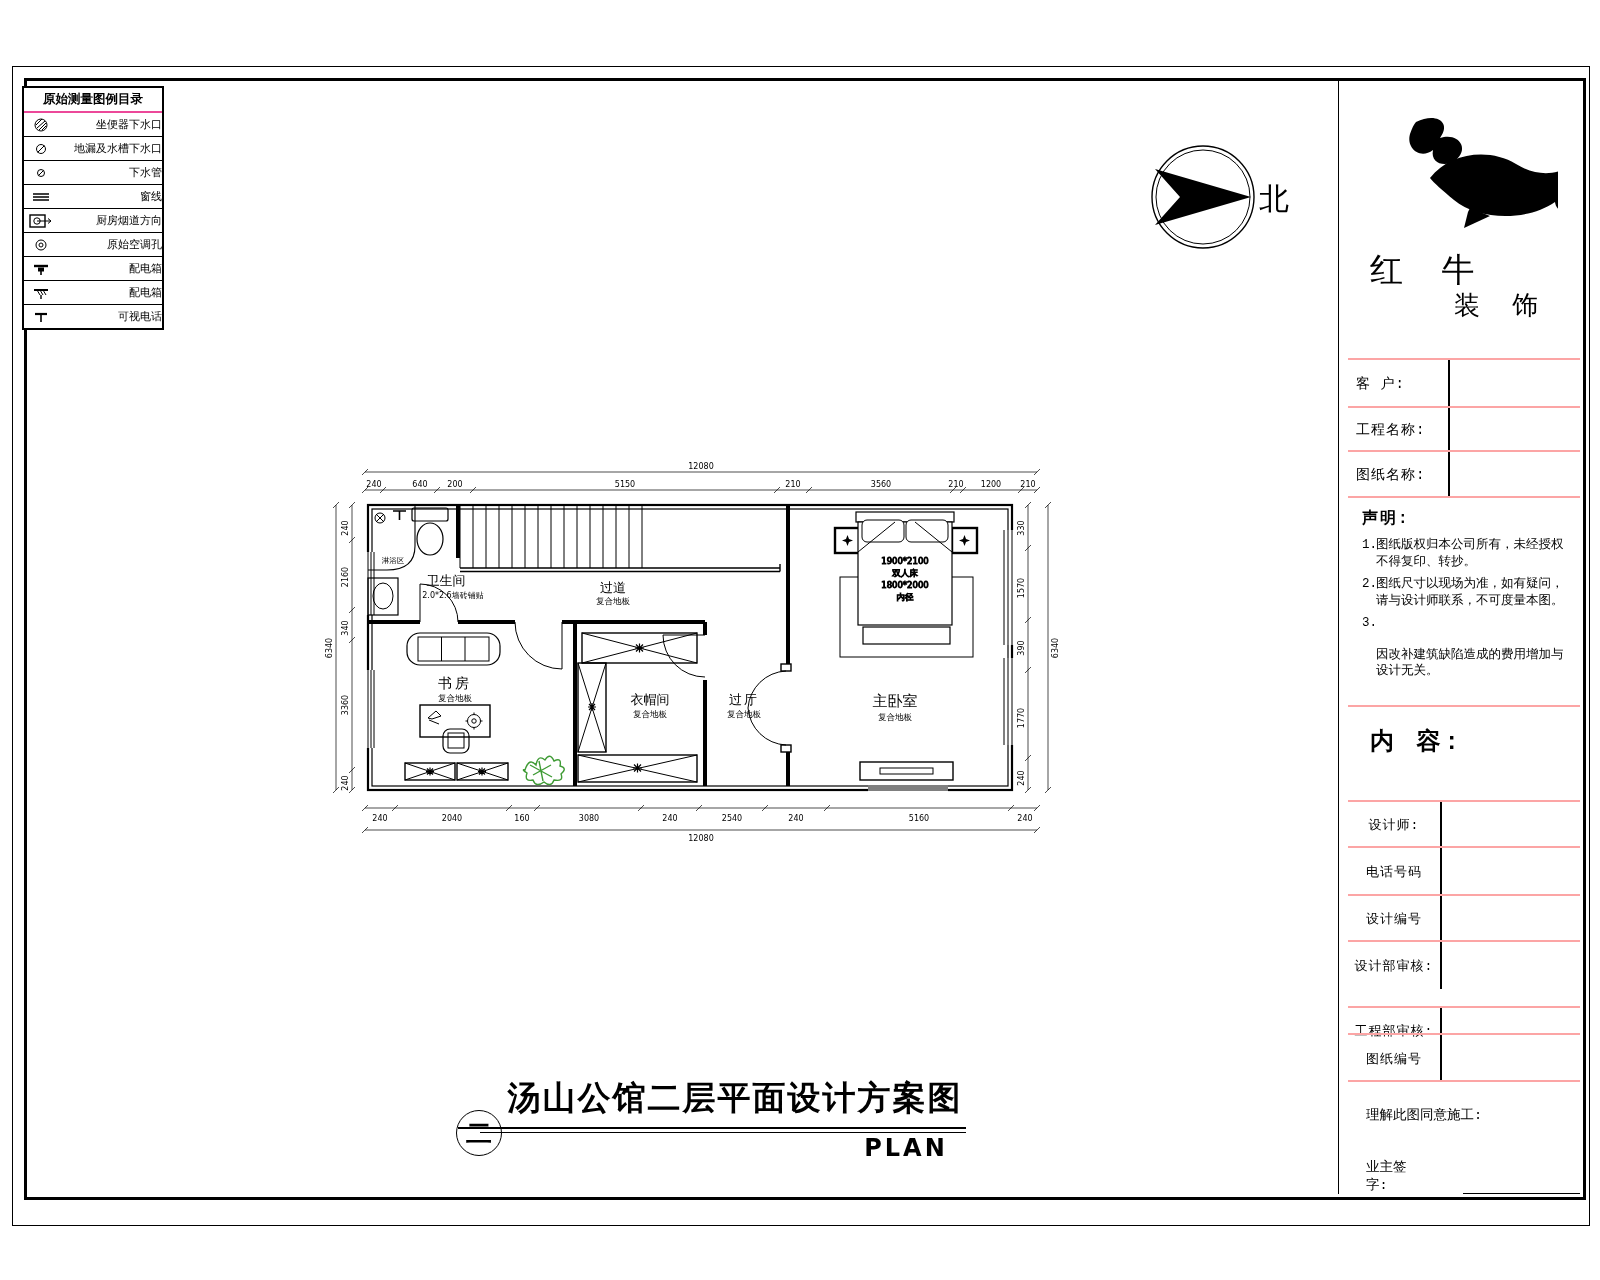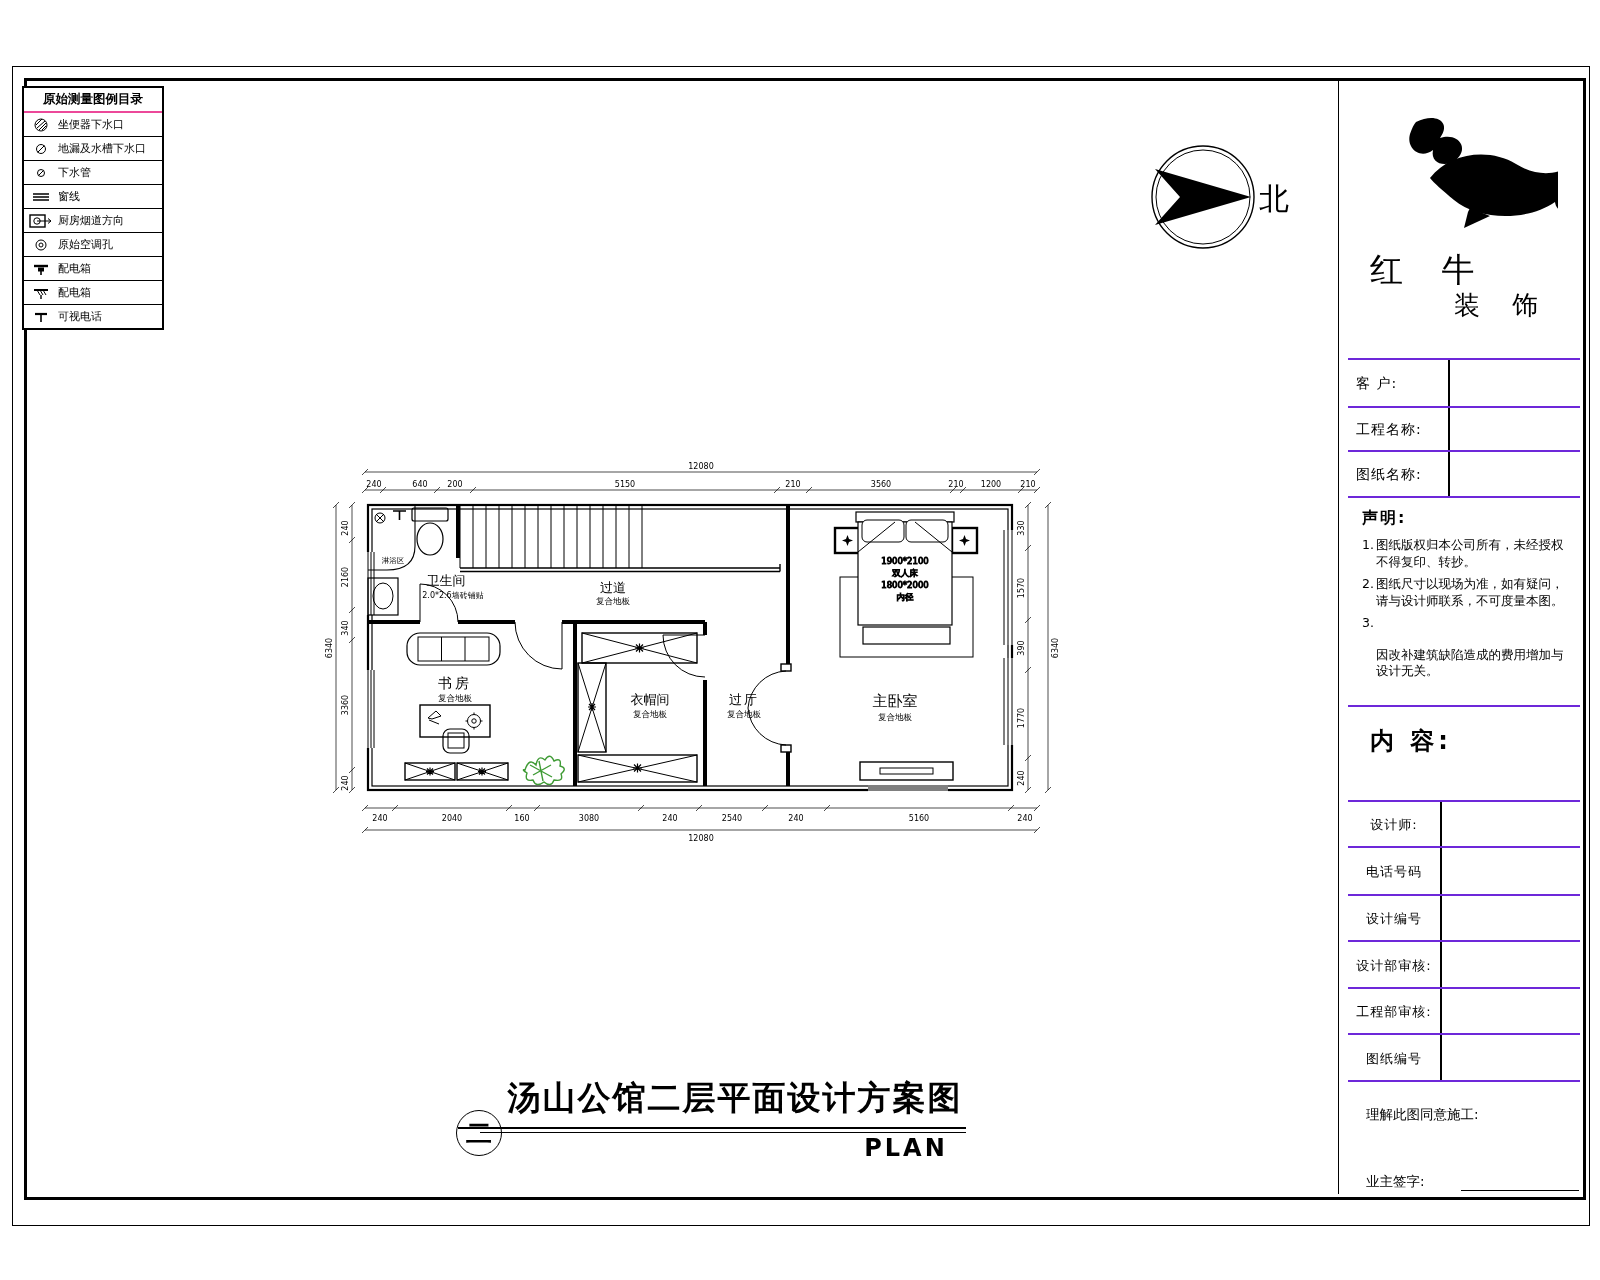--- a/index.html
+++ b/index.html
@@ -6,22 +6,22 @@
   #sheet{position:relative;width:1600px;height:1280px;background:#fff;overflow:hidden;
          font-family:"DejaVu Sans",sans-serif;color:#000;}
   .abs{position:absolute;}
   svg{display:block;}
   svg text{font-family:"DejaVu Sans",sans-serif;fill:#000;}
   .legend{left:22px;top:86px;width:138px;background:#fff;border:2px solid #000;font-size:11px;}
   .legend .lt{border-bottom:2px solid #ec4899;font-weight:bold;font-size:12.5px;text-align:center;padding:3px 0;}
   .legend .lr{display:flex;align-items:center;border-bottom:1px solid #000;height:23px;}
   .legend .lr:last-child{border-bottom:none;}
   .legend .lic{width:34px;display:flex;justify-content:center;}
-  .legend .lbl{flex:1;text-align:left;letter-spacing:0px;}
-  .tb-row{position:absolute;left:0;width:100%;border-top:2px solid #6d28d9;display:flex;}
+  .legend .lbl{flex:1;text-align:right;letter-spacing:0px;}
+  .tb-row{position:absolute;left:0;width:100%;border-top:2px solid #fca5a5;display:flex;font-family:Liberation Mono, monospace;}
   .tb-lab{width:92px;display:flex;align-items:center;padding-left:8px;font-size:14px;letter-spacing:1px;}
   .tb-val{flex:1;border-left:2px solid #000;}
   .dimtxt{font-size:8px;}
 </style>
 </head>
 <body>
 <div id="sheet">
 
 <div class="abs" style="left:12px;top:66px;width:1576px;height:1158px;border:1px solid #000;"></div>
 <div class="abs" style="left:24px;top:78px;width:1556px;height:1116px;border:3px solid #000;"></div>
@@ -181,32 +181,32 @@
     <div class="tb-val"></div>
   </div>
   <div class="tb-row" style="top:814px;height:46px;">
     <div class="tb-lab" style="font-size:13px;justify-content:center;padding-left:0;">设计编号</div>
     <div class="tb-val"></div>
   </div>
   <div class="tb-row" style="top:860px;height:47px;">
     <div class="tb-lab" style="font-size:13px;justify-content:center;padding-left:0;">设计部审核:</div>
     <div class="tb-val"></div>
   </div>
-  <div class="tb-row" style="top:907px;height:46px;">
+  <div class="tb-row" style="top:926px;height:46px;">
     <div class="tb-lab" style="font-size:13px;justify-content:center;padding-left:0;">工程部审核:</div>
     <div class="tb-val"></div>
   </div>
   <div class="tb-row" style="top:953px;height:47px;">
     <div class="tb-lab" style="font-size:13px;justify-content:center;padding-left:0;">图纸编号</div>
     <div class="tb-val"></div>
   </div>
 
   <div class="tb-row" style="top:1000px;height:114px;display:block;padding:24px 0 0 18px;box-sizing:border-box;font-size:13.5px;">
     <div>理解此图同意施工:</div>
-    <div style="margin-top:49px;display:flex;align-items:flex-end;gap:30px;">
+    <div style="margin-top:34px;display:flex;align-items:flex-end;gap:30px;">
       <span>业主签字:</span>
       <span style="display:inline-block;width:118px;border-bottom:1px solid #000;height:14px;margin-left:6px;"></span>
     </div>
   </div>
 </div>
 
 <div class="abs" style="left:325px;top:440px;">
 <svg width="740" height="410" viewBox="0 0 740 410">
 
   <g stroke="#000" fill="none">

